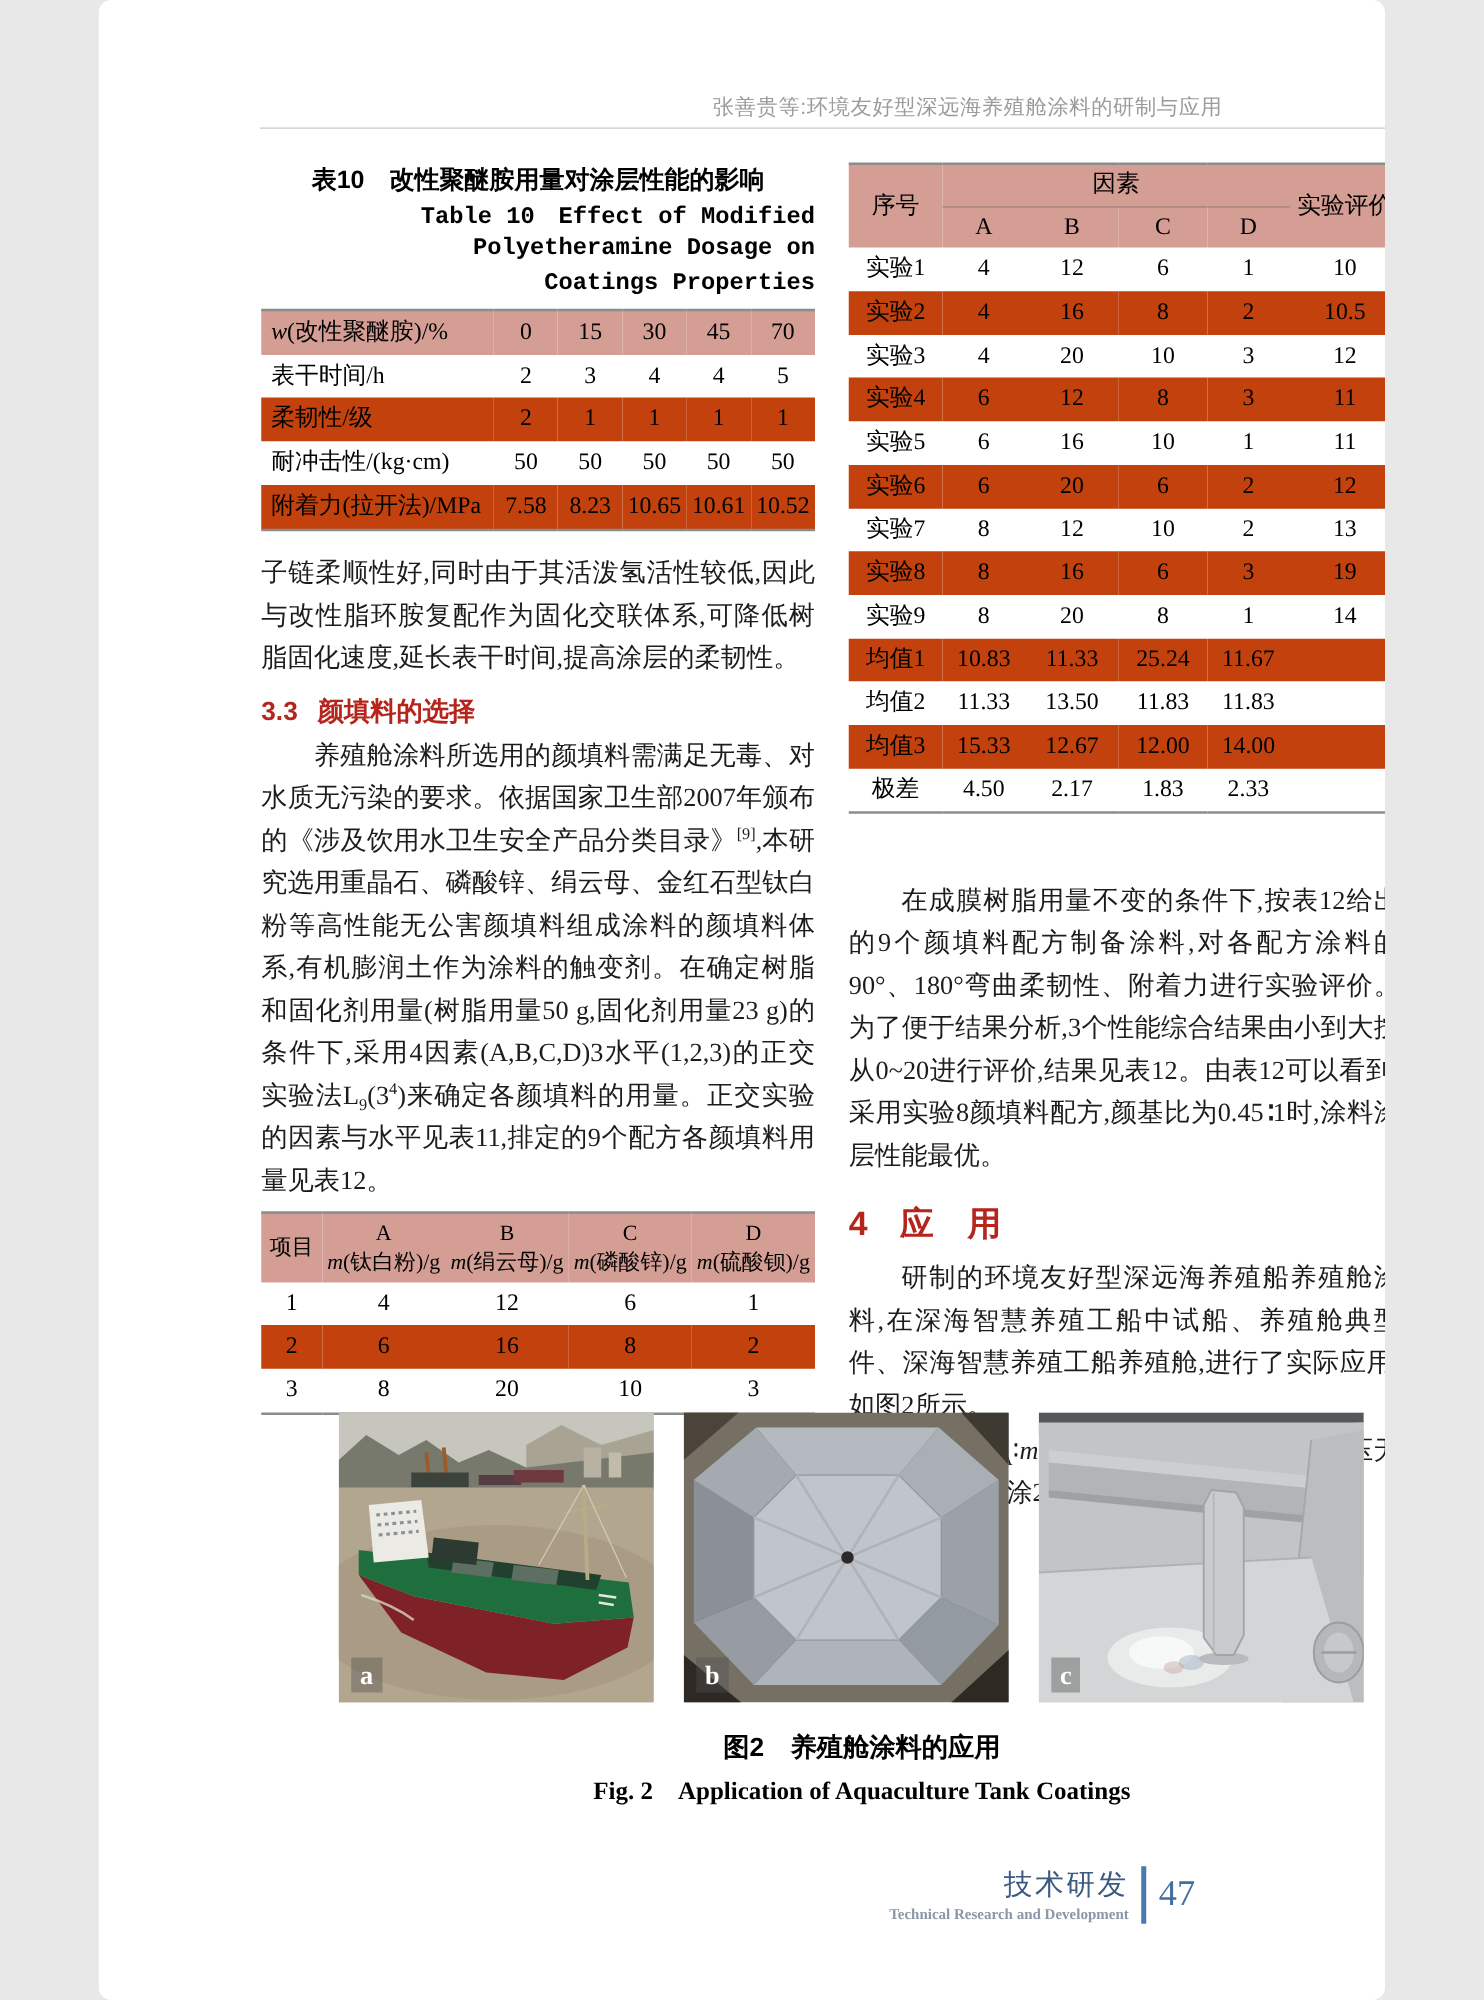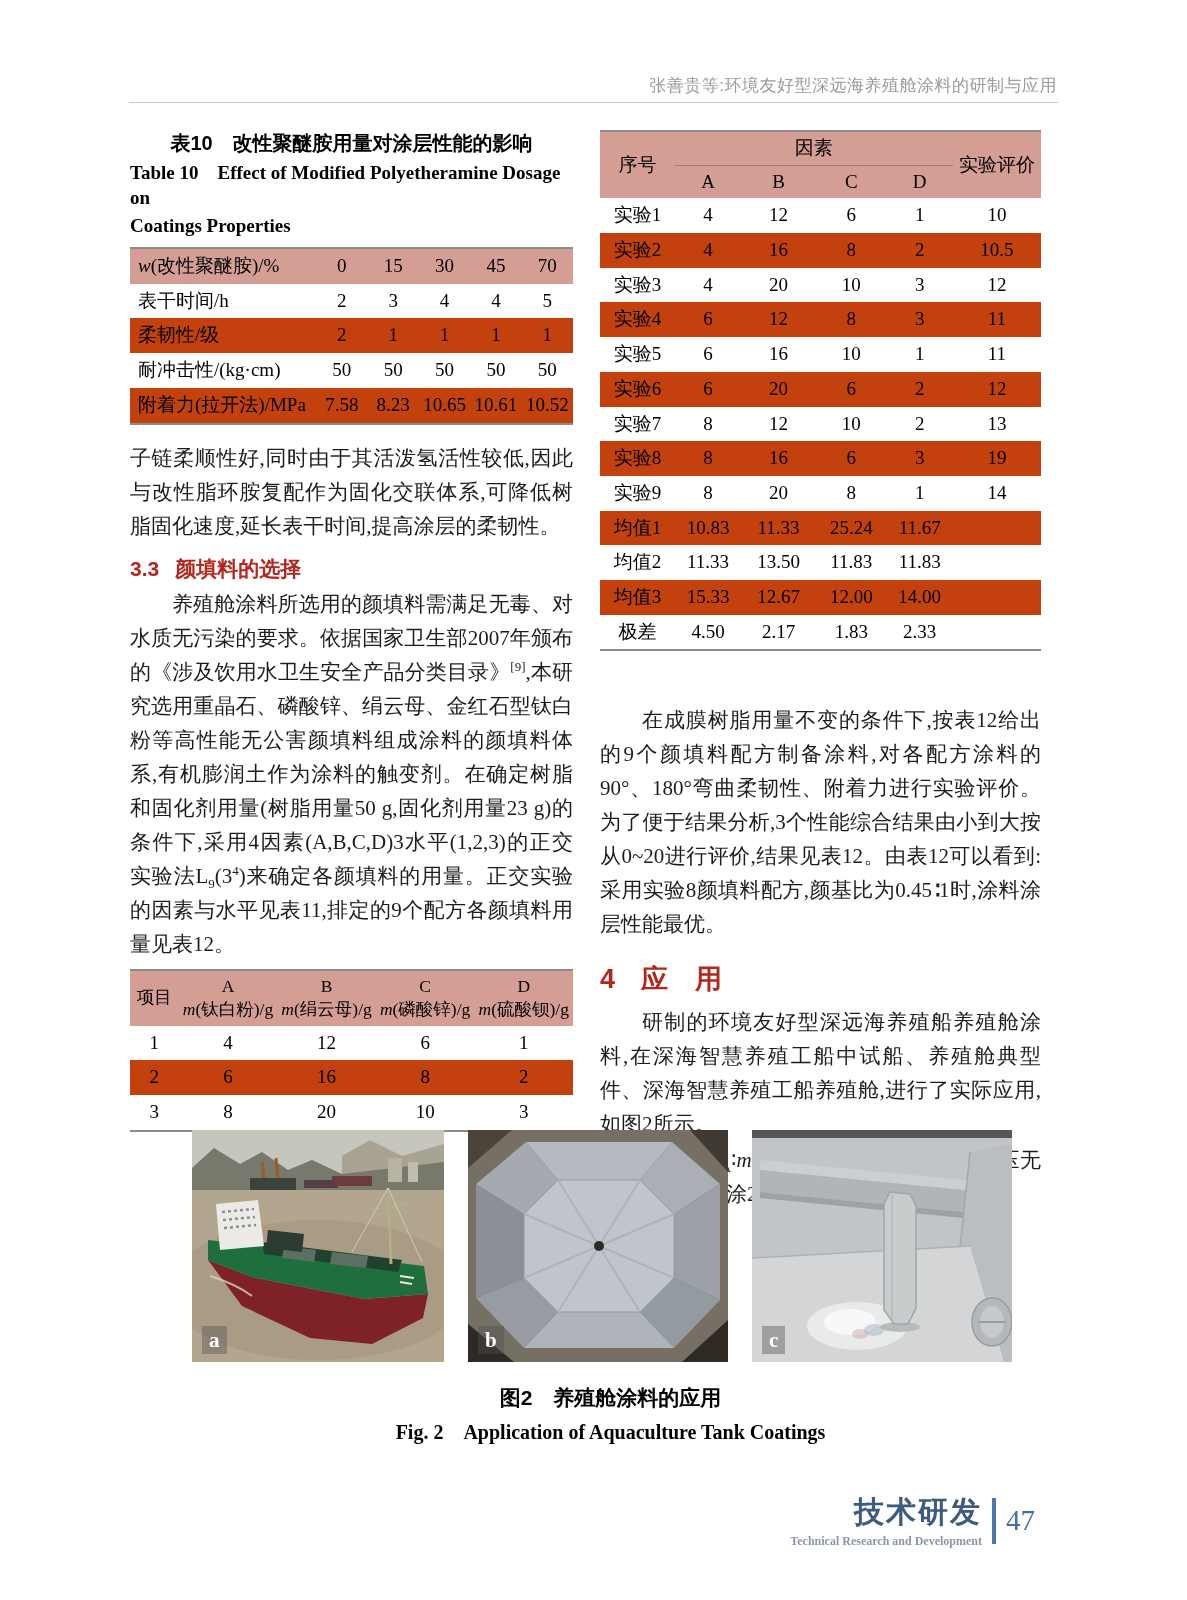--- a/index.html
+++ b/index.html
@@ -1,32 +1,32 @@
 <!DOCTYPE html>
 <html><head>
 <meta charset="utf-8">
 <style>
   html,body{margin:0;padding:0;background:#e8e8e8;}
-  .page{position:relative;width:1187px;height:1600px;background:#ffffff;margin:0 auto;
-        font-family:"Liberation Serif","DejaVu Serif",serif;color:#1c1c1c;overflow:hidden;}
+  .page{position:relative;width:1029px;height:1600px;background:#ffffff;margin:0 auto;
+        font-family:"Liberation Serif","DejaVu Serif",serif;color:#1c1c1c;overflow:hidden;border-radius:10px;}
 
   
   .running-head{position:absolute;top:74px;left:130px;right:130px;text-align:right;
        font-family:"Liberation Sans","DejaVu Sans",sans-serif;font-size:17px;color:#9b9b9b;letter-spacing:.5px;}
   .head-rule{position:absolute;top:102px;left:129px;width:929px;border-top:1px solid #c9c9c9;}
 
   
   .col{position:absolute;top:122px;width:443px;}
   .col-left{left:130px;}
   .col-right{left:600px;width:441px;}
 
   
   .tt-cn{text-align:center;font-family:"Liberation Sans","DejaVu Sans",sans-serif;
          font-weight:bold;font-size:20px;color:#000;margin-top:8px;}
-  .tt-en{text-align:left;font-weight:bold;font-size:19px;color:#000;margin-top:4px;line-height:1.3;}
+  .tt-en{text-align:right;font-weight:bold;font-size:19px;color:#000;margin-top:4px;line-height:1.3;font-family:Liberation Mono, monospace;}
   .tt-en.small{font-size:18.5px;}
 
   
   table{border-collapse:collapse;width:100%;border-top:2px solid #8c8c8c;border-bottom:2px solid #8c8c8c;
         font-size:19px;margin-top:8px;}
   td{padding:5px 2px;text-align:center;line-height:1.3;color:#000;}
   tr.thdr td{background:#d49e95;}
   tr.stripe td{background:#c2410c;}
   #t10 td.rl{text-align:left;padding-left:8px;}
   #t10 tr.thdr td.rl{padding-left:8px;}
@@ -59,21 +59,21 @@
   .ph-label{position:absolute;left:10px;bottom:8px;color:#fff;font-weight:bold;font-size:21px;
             font-family:"Liberation Serif","DejaVu Serif",serif;background:rgba(80,80,80,.40);
             padding:0 7px;line-height:28px;}
   .cap-cn{text-align:center;font-family:"Liberation Sans","DejaVu Sans",sans-serif;font-weight:bold;
           font-size:21px;color:#000;margin-top:22px;}
   .cap-en{text-align:center;font-weight:bold;font-size:20px;color:#000;margin-top:7px;}
 
   
   .footer{position:absolute;top:1492px;right:152px;display:flex;align-items:center;gap:10px;}
   .f-text{text-align:right;}
-  .f-cn{font-family:"Liberation Sans","DejaVu Sans",sans-serif;font-weight:bold;font-size:30px;color:#3d5a80;letter-spacing:2px;}
+  .f-cn{font-family:"Liberation Sans","DejaVu Sans",sans-serif;font-weight:normal;font-size:23px;color:#3d5a80;letter-spacing:2px;}
   .f-en{font-size:12px;color:#8b97a6;font-weight:bold;margin-top:1px;}
   .f-bar{width:4px;height:46px;background:#4a79ae;}
   .f-num{font-size:29px;color:#44709f;font-family:"Liberation Serif","DejaVu Serif",serif;}
 </style>
 </head>
 <body>
 
 <div class="page">
 
   <div class="running-head">张善贵等:环境友好型深远海养殖舱涂料的研制与应用</div>

